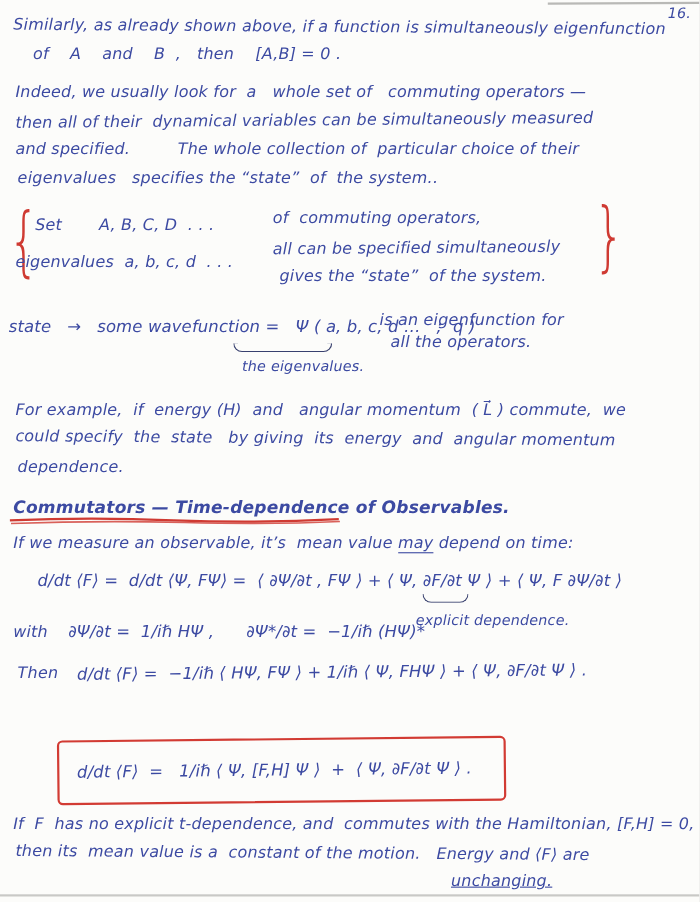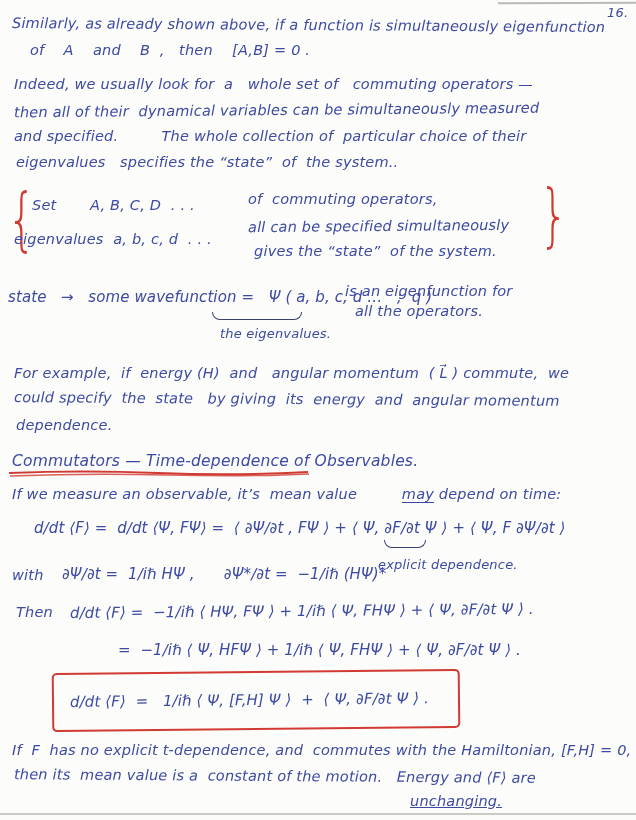--- a/index.html
+++ b/index.html
@@ -21,21 +21,21 @@
     font-size:62px; font-weight:300; line-height:1;
     transform:scaleX(0.72) scaleY(1.12);
   }
   .underbrace {
     position:absolute; height:7px;
     border-bottom:1.6px solid #38406e;
     border-left:1.6px solid #38406e;
     border-right:1.6px solid #38406e;
     border-radius:0 0 9px 9px;
   }
-  .u-may { border-bottom:1.5px solid #3c4aa2;margin-left:40px; }
+  .u-may { border-bottom:1.5px solid #3c4aa2; }
   .red-box {
     position:absolute; left:52px; top:671px; width:404px; height:55px;
     border:2.2px solid #d23b33; border-radius:5px;
     transform:rotate(-0.6deg);
     display:flex; align-items:center;
   }
   .red-box .hw { position:static; padding-left:16px; }
   .heading-underline { position:absolute; left:8px; top:469px; width:302px; height:9px; }
   .scan-bottom { position:absolute; left:0; top:813px; width:636px; height:2px; background:#c9c9c6; }
   .scan-top-right { position:absolute; left:498px; top:2px; width:138px; height:1.5px; background:#b9b9b6; transform:rotate(-0.3deg); }
@@ -69,38 +69,37 @@
   <div class="hw eq" style="left:8px; top:288px;">state   →   some wavefunction =   Ψ ( a, b, c, d …   ;  q )</div>
   <div class="hw" style="left:345px; top:282px;font-style:italic;">is an eigenfunction for</div>
   <div class="hw" style="left:355px; top:302px;">all the operators.</div>
   <div class="underbrace" style="left:212px; top:312px; width:88px;"></div>
   <div class="hw small" style="left:220px; top:326px;">the eigenvalues.</div>
 
   <div class="hw" style="left:14px; top:364px;">For example,  if  energy (H)  and   angular momentum  ( L⃗ ) commute,  we</div>
   <div class="hw tilt-r" style="left:14px; top:390px;">could specify  the  state   by giving  its  energy  and  angular momentum</div>
   <div class="hw" style="left:16px; top:416px;">dependence.</div>
 
-  <div class="hw" style="left:12px; top:452px; font-size:15.5px;">Commutators — Time-dependence of Observables.</div>
+  <div class="hw" style="left:12px; top:452px; font-size:15.5px;font-weight:bold;">Commutators — Time-dependence of Observables.</div>
   <svg class="heading-underline" viewBox="0 0 302 9">
     <path d="M1,4 Q 75,1 150,4 T 300,3" stroke="#cf3a32" stroke-width="2" fill="none"></path>
     <path d="M2,7 Q 80,4 160,6 T 301,5" stroke="#cf3a32" stroke-width="1.4" fill="none" opacity="0.8"></path>
   </svg>
 
   <div class="hw" style="left:12px; top:485px;"><span>If we measure an observable, it’s  mean value </span><span class="u-may">may</span><span> depend on time:</span></div>
 
   <div class="hw eq" style="left:34px; top:519px;">d∕dt ⟨F⟩ =  d∕dt ⟨Ψ, FΨ⟩ =  ⟨ ∂Ψ∕∂t , FΨ ⟩ + ⟨ Ψ, ∂F∕∂t Ψ ⟩ + ⟨ Ψ, F ∂Ψ∕∂t ⟩</div>
   <div class="underbrace" style="left:384px; top:540px; width:40px; border-color:#38406e;"></div>
   <div class="hw small" style="left:378px; top:557px;text-align:center;">explicit dependence.</div>
 
   <div class="hw" style="left:12px; top:566px;">with</div>
   <div class="hw eq" style="left:62px; top:565px;text-align:right;">∂Ψ∕∂t =  1∕iℏ HΨ ,      ∂Ψ*∕∂t =  −1∕iℏ (HΨ)*</div>
 
   <div class="hw" style="left:16px; top:603px;">Then</div>
   <div class="hw eq tilt-l" style="left:70px; top:602px;">d∕dt ⟨F⟩ =  −1∕iℏ ⟨ HΨ, FΨ ⟩ + 1∕iℏ ⟨ Ψ, FHΨ ⟩ + ⟨ Ψ, ∂F∕∂t Ψ ⟩ .</div>
-  <div class="hw eq" style="left:118px; top:641px;">=  −1∕iℏ ⟨ Ψ, HFΨ ⟩ + 1∕iℏ ⟨ Ψ, FHΨ ⟩ + ⟨ Ψ, ∂F∕∂t Ψ ⟩ .</div>
 
   <div class="red-box">
     <div class="hw eq">d∕dt ⟨F⟩  =   1∕iℏ ⟨ Ψ, [F,H] Ψ ⟩  +  ⟨ Ψ, ∂F∕∂t Ψ ⟩ .</div>
   </div>
 
   <div class="hw" style="left:12px; top:741px;">If  F  has no explicit t-dependence, and  commutes with the Hamiltonian, [F,H] = 0,</div>
   <div class="hw tilt-r" style="left:14px; top:767px;">then its  mean value is a  constant of the motion.   Energy and ⟨F⟩ are</div>
   <div class="hw" style="left:410px; top:792px;text-decoration:underline;">unchanging.</div>
 
 </div>

